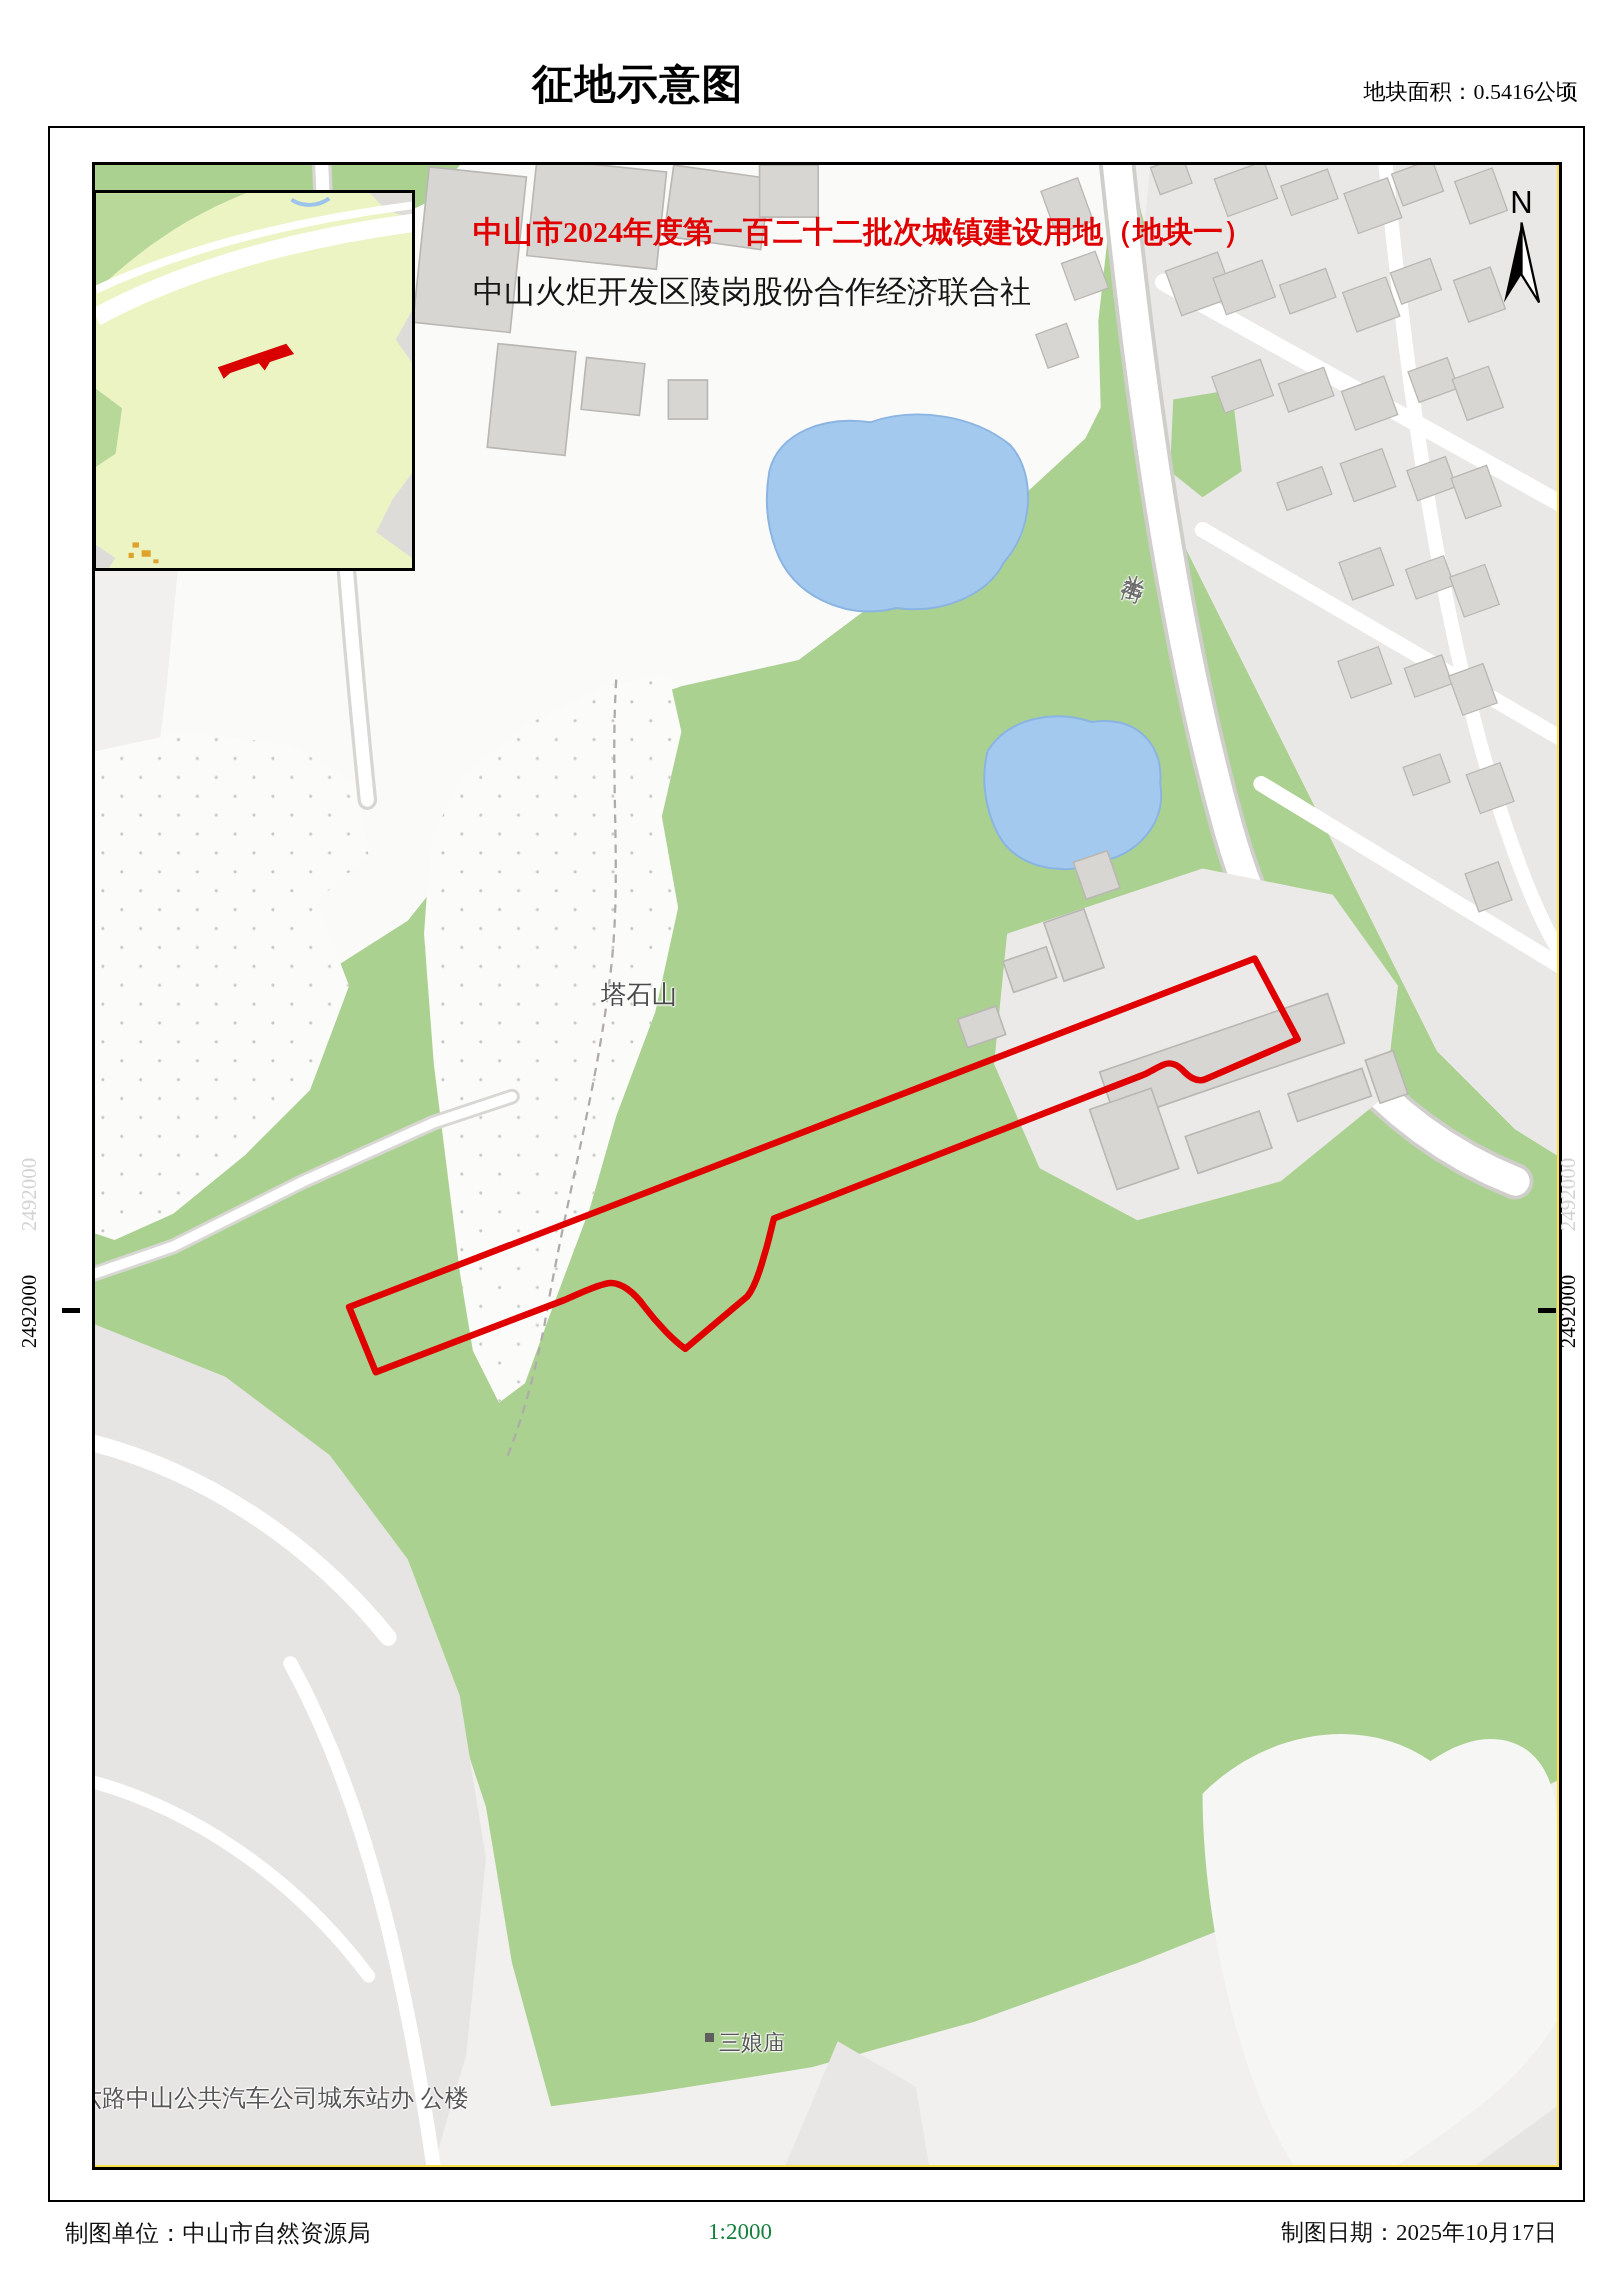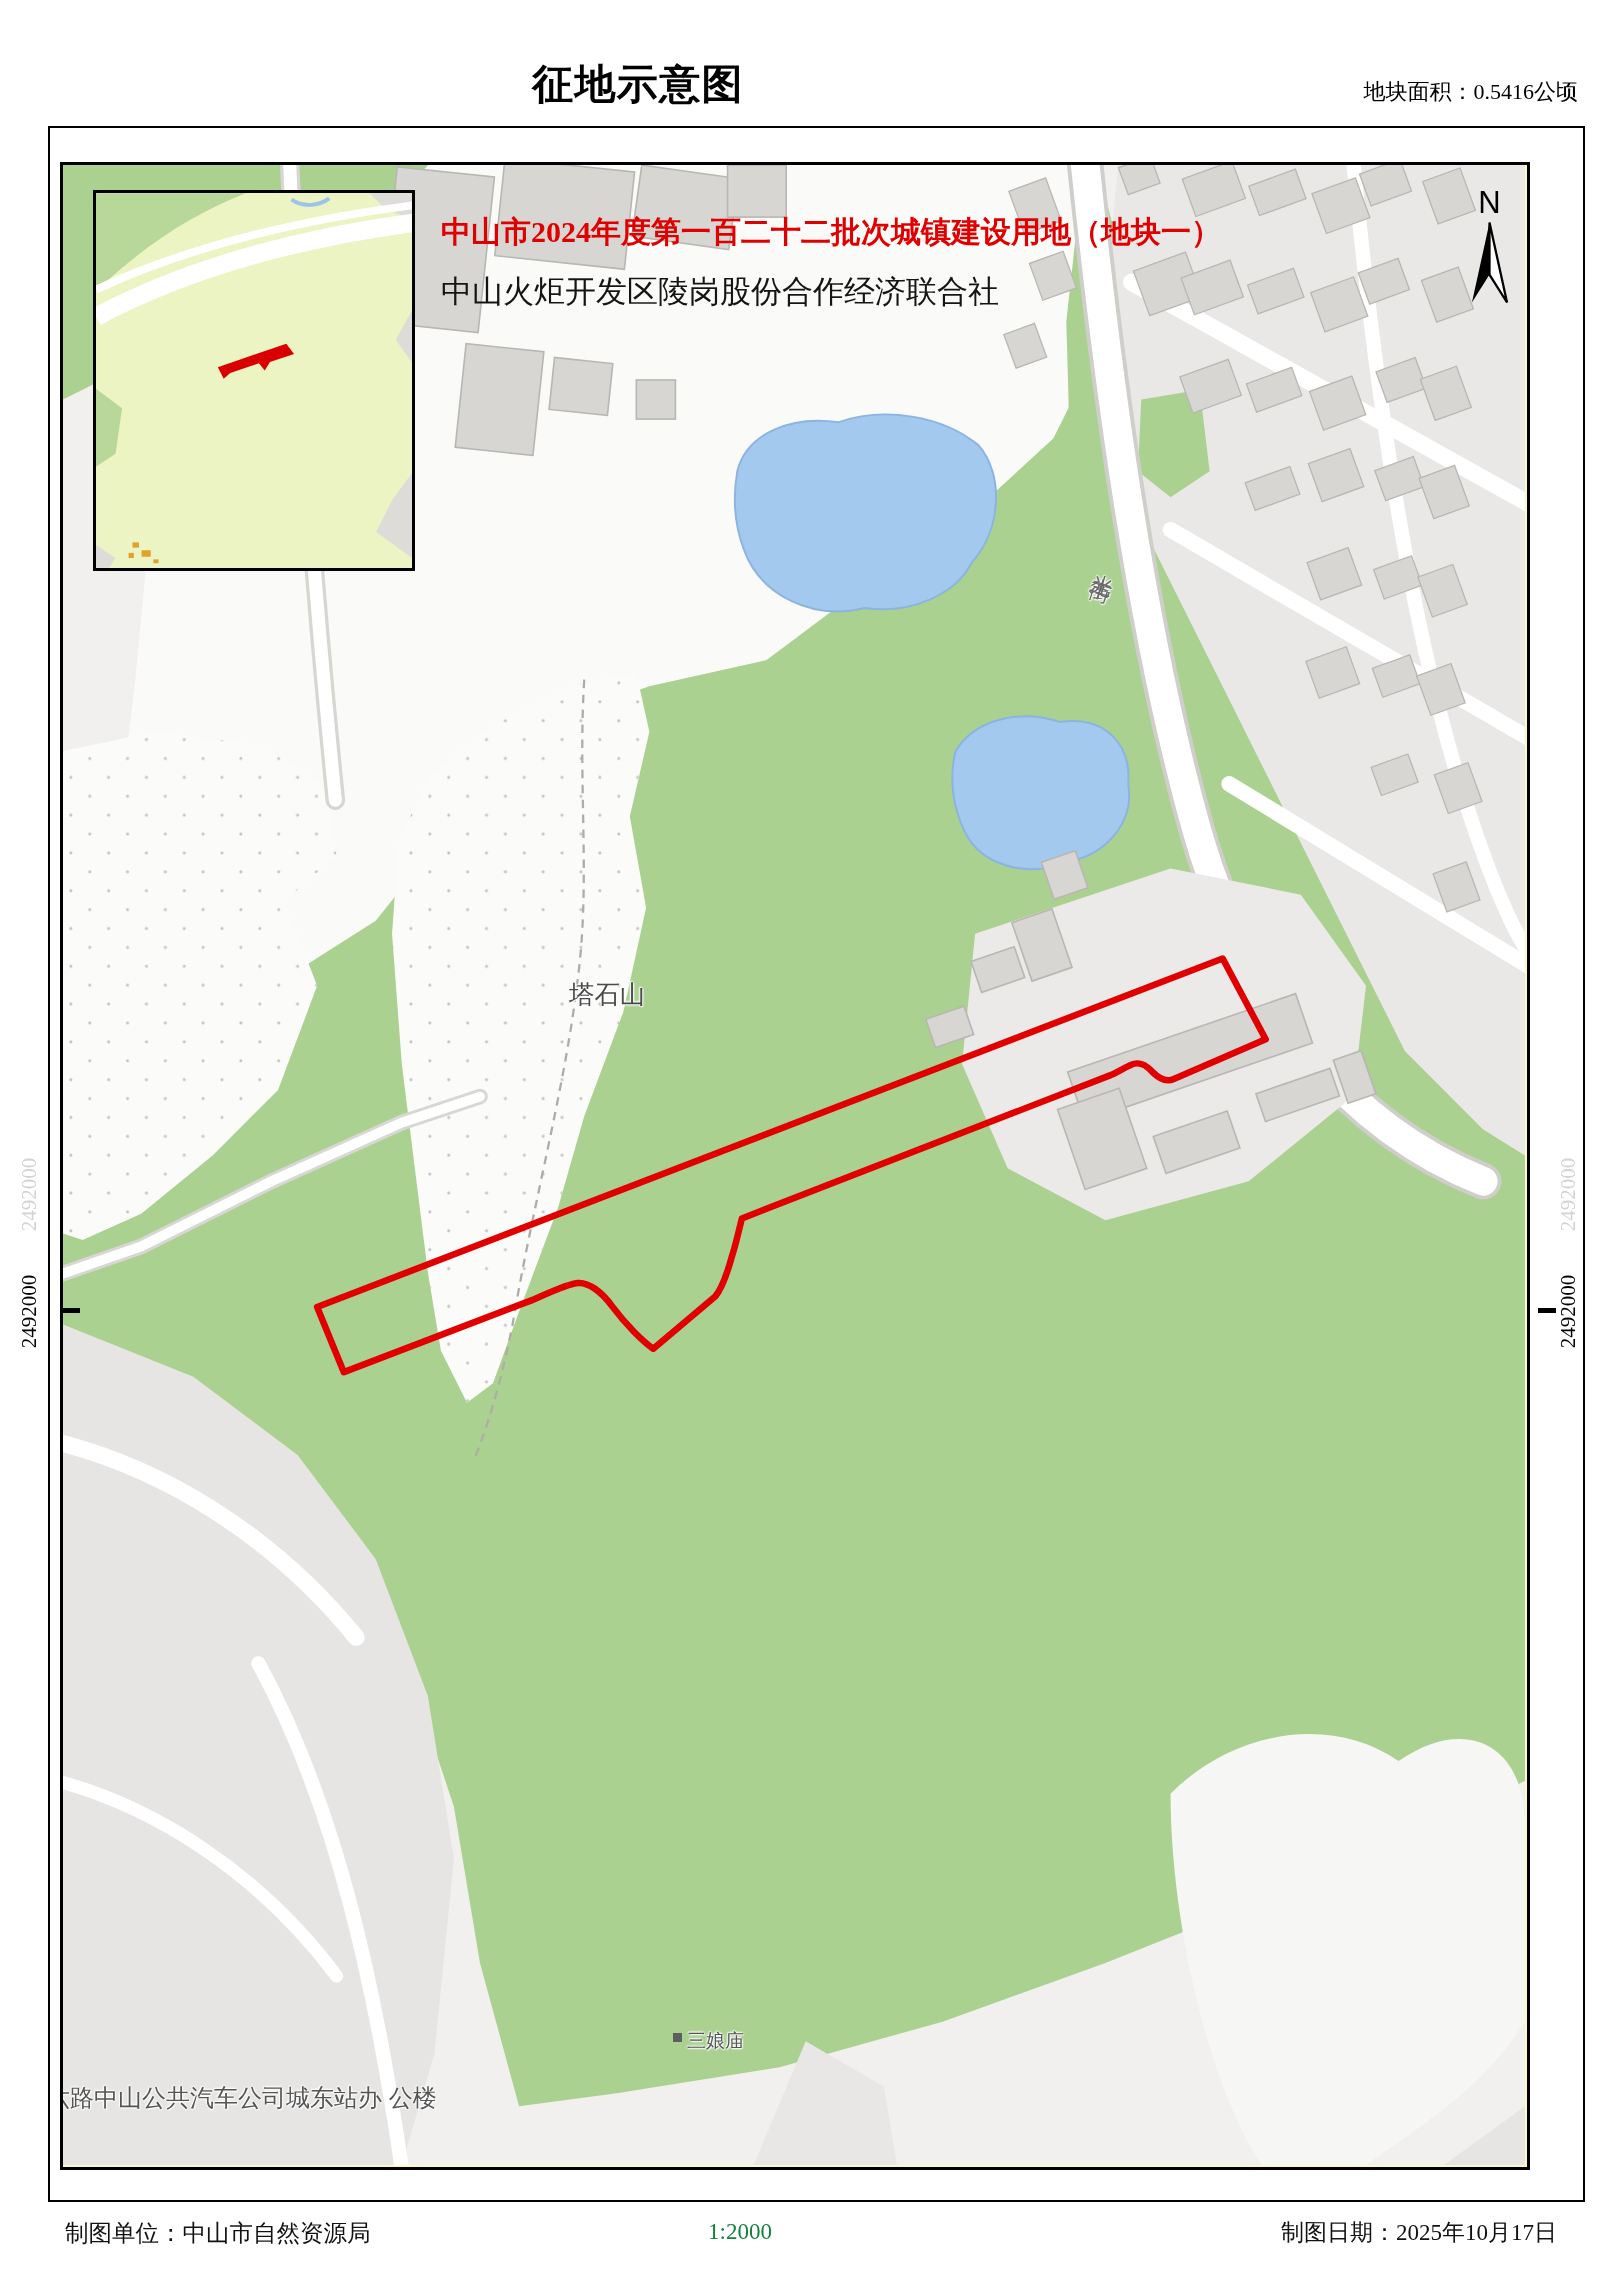--- a/index.html
+++ b/index.html
@@ -2,29 +2,29 @@
 <html style="--plot: #e00000; --veg: #abd190; --water: #a4c9ee; --bldg: #d8d6d3; --inset: #edf4c4;font-size:10.4px"><head>
 <meta charset="utf-8">
 <style>
   html,body{margin:0;padding:0;background:#fff;}
   .page{position:relative;width:1616px;height:2284px;background:#ffffff;overflow:hidden;
         font-family:"Liberation Serif", serif;}
   .abs{position:absolute;}
   .page-border{left:48px;top:126px;width:1537px;height:2076px;border:2px solid #000;box-sizing:border-box;}
   .page-title{left:0;top:57px;width:1276px;text-align:center;font-size:41px;font-weight:bold;color:#000;letter-spacing:1.3px;}
   .area-label{top:77px;right:38px;font-size:22px;color:#000;}
-  .map-frame{left:60px;top:162px;width:1470px;height:2008px;border:3.9px solid #000;box-sizing:border-box;overflow:hidden;background:#fef9c3;}
+  .map-frame{left:92px;top:162px;width:1470px;height:2008px;border:3.9px solid #000;box-sizing:border-box;overflow:hidden;background:#fde047;}
   .map-svg{position:absolute;left:0;top:0;}
   .heading-red{left:378px;top:47px;font-size:30px;font-weight:bold;color:var(--plot,#e00000);white-space:nowrap;}
   .heading-black{left:378px;top:106px;font-size:31px;font-weight:normal;color:#151515;white-space:nowrap;}
   .map-label{color:#4f4f4f;text-shadow:0 0 2.6px #fff,0 0 2.6px #fff,0.7px 0.7px 1.3px #fff,-0.7px -0.7px 1.3px #fff;white-space:nowrap;}
   .hill-label{left:506px;top:813px;font-size:25.4px;font-family:"Liberation Sans",sans-serif;color:#4a4a4a;}
   .street-label{left:1033px;top:393px;font-size:22px;color:#6b6b6b;font-family:"Liberation Sans",sans-serif;
                 writing-mode:vertical-rl;text-orientation:upright;letter-spacing:3.9px;transform:rotate(18deg);transform-origin:top center;}
-  .temple-label{left:624px;top:1863px;font-size:19px;font-family:"Liberation Sans",sans-serif;color:#555;}
+  .temple-label{left:624px;top:1863px;font-size:22px;font-family:"Liberation Sans",sans-serif;color:#555;}
   .temple-icon{position:absolute;left:-14.3px;top:5.2px;width:9px;height:9px;background:#5e5e5e;}
   .bus-label{left:-17px;top:1917px;font-size:24px;font-family:"Liberation Sans",sans-serif;color:#555;}
   .north{left:1394px;top:19.5px;width:65px;text-align:center;}
   .north-n{font-size:31px;font-family:"Liberation Sans",sans-serif;color:#000;}
   .inset{left:93px;top:190px;width:322px;height:381px;border:3.3px solid #000;box-sizing:border-box;background:var(--inset,#edf4c4);}
   .tick{background:#000;height:5.2px;width:18px;}
   .coord{width:78px;text-align:center;font-size:21px;color:#000;transform:rotate(-90deg);}
   .coord-ghost{color:#d3d3d3;text-shadow:none;}
   .footer-agency{left:65px;top:2217px;font-size:23.5px;font-family:Liberation Sans, sans-serif;color:#111;}
   .footer-scale{left:0;top:2219px;width:1480px;text-align:center;font-size:23px;color:#15803d;}

